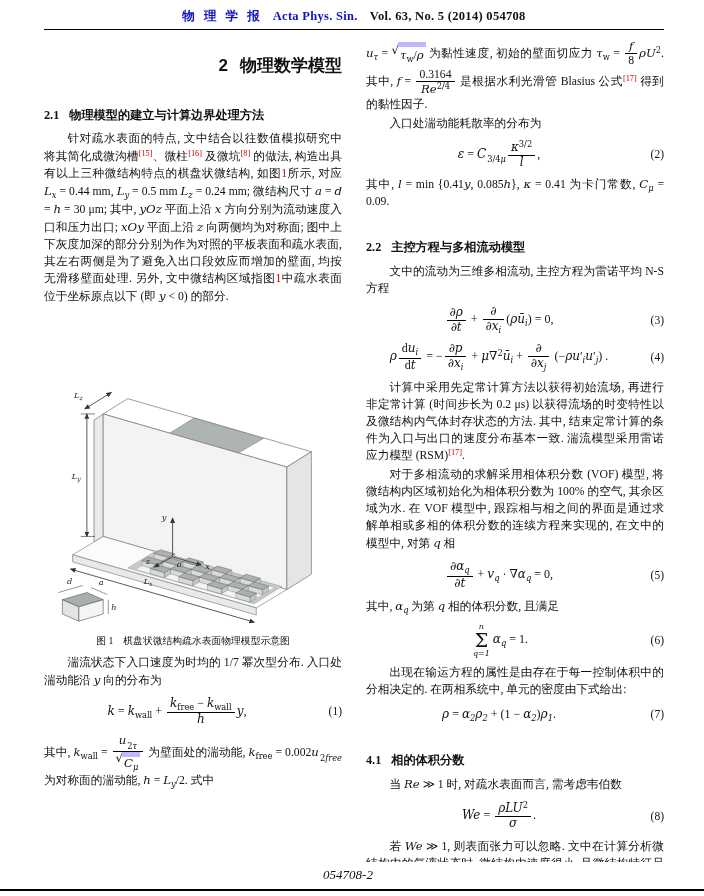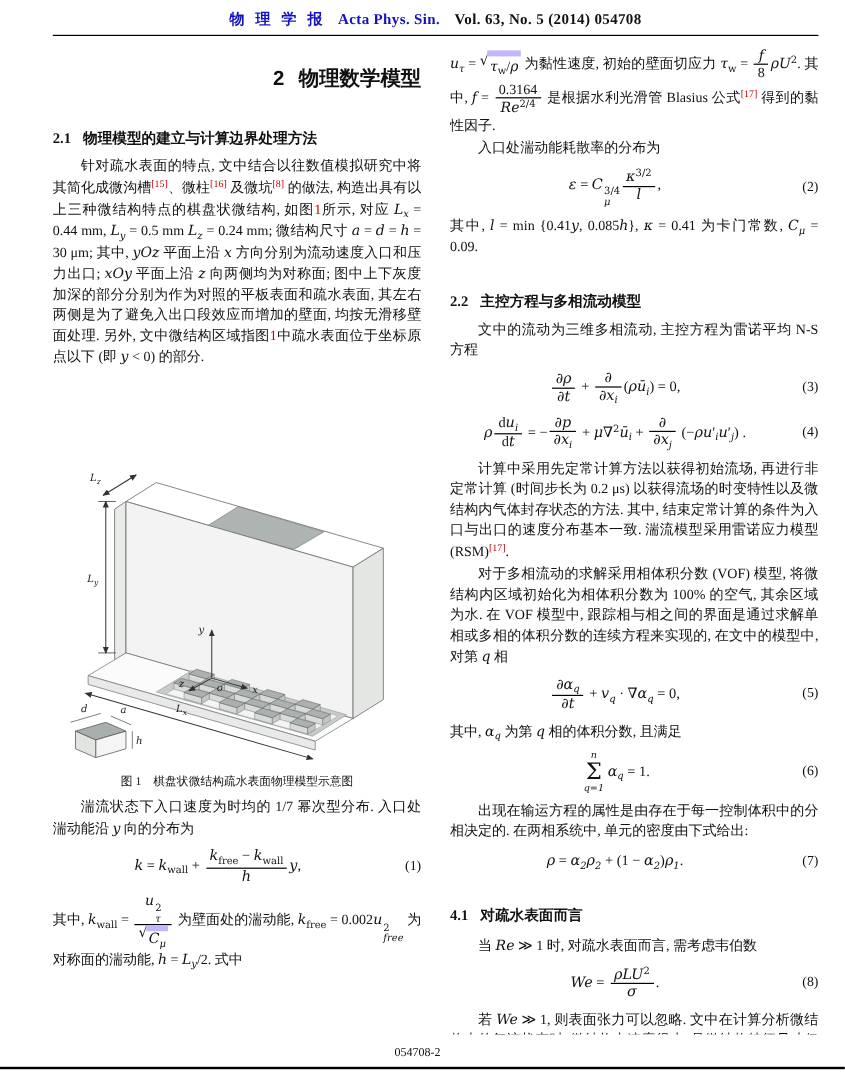--- a/index.html
+++ b/index.html
@@ -1,18 +1,18 @@
 <!DOCTYPE html>
 <html><head>
 <meta charset="utf-8">
 <style>
   html,body{margin:0;padding:0;background:#ffffff;}
   body{width:704px;height:896px;position:relative;overflow:hidden;
        font-family:"Liberation Serif","DejaVu Serif",serif;color:#111;}
-  .page{padding:6px 22px 0 44px;position:relative;height:100%;box-sizing:border-box;}
+  .page{padding:6px 40px 0 44px;position:relative;height:100%;box-sizing:border-box;}
   
   .hdr{ text-align:center; font-size:12.5px; font-weight:bold; letter-spacing:0.3px; padding-top:2px;}
   .hdr .cn{color:#1212c0; margin-right:10px; letter-spacing:3px;}
   .hdr .en{color:#1212c0; margin-right:12px;}
   .hdr .vol{color:#111;}
   .hdr-rule{border:0;border-top:1.6px solid #000;margin:4px 0 0 0;}
   
   .columns{display:grid;grid-template-columns:1fr 1fr;column-gap:24px;margin-top:10px;height:822px;overflow:hidden;align-content:start;}
   .col{font-size:11.7px;line-height:1.45;text-align:justify;overflow:hidden;}
   .para{margin:0 0 2px 0;}
@@ -30,35 +30,35 @@
   .redref{color:#c40000;}
   .frac{display:inline-flex;flex-direction:column;vertical-align:middle;text-align:center;margin:0 2px;line-height:1.15;}
   .fn{padding:0 3px;border-bottom:1px solid #000;}
   .fd{padding:0 3px;}
   .sqrt{display:inline-flex;align-items:flex-start;vertical-align:middle;}
   .rad{font-family:"DejaVu Serif",serif;}
   .radc{border-top:5px solid #c4b5fd;padding:0 2px;margin-left:-1px;}
   .sum{display:inline-flex;flex-direction:column;align-items:center;line-height:1;vertical-align:middle;margin:0 3px;font-family:"DejaVu Serif",serif;}
   .sums{font-size:19px;}
   .sumt,.sumb{font-size:8px;font-style:italic;}
-  .ss{display:inline-flex;flex-direction:column;align-items:flex-start;line-height:1.05;font-size:8.3px;vertical-align:-5px;font-family:"DejaVu Serif",serif;margin-left:1px;}
+  .ss{display:inline-flex;flex-direction:row;align-items:flex-start;line-height:1.05;font-size:8.3px;vertical-align:-5px;font-family:"DejaVu Serif",serif;margin-left:1px;}
   .sst{font-style:normal;}
   .ssb{font-style:italic;}
   .eqrow{display:flex;align-items:center;margin:7px 0;font-size:12px;}
   .eqbody{flex:1;text-align:center;}
   .eqno{width:32px;text-align:right;font-size:11.5px;}
   
   .figure{margin:10px 0 4px 0;}
   .figure svg{display:block;width:100%;height:auto;}
   .figcap{text-align:center;font-size:9.8px;margin:4px 0 6px 0;}
   .figcap .tag{margin-right:10px;}
   .flabel{font-family:"DejaVu Serif",serif;font-style:italic;font-size:8px;fill:#222;}
   .fsub{font-size:6px;}
   
-  .ftr{position:absolute;left:0;right:8px;bottom:13px;text-align:center;font-size:10px;}
+  .ftr{position:absolute;left:0;right:8px;bottom:13px;text-align:center;font-size:13px;font-style:italic;}
   .bottom-rule{position:absolute;left:0;right:0;bottom:5px;border-top:2px solid #000;}
 </style>
 </head>
 <body>
 
 <div class="page">
 
   <div class="hdr">
     <span class="cn">物 理 学 报</span><span class="en">Acta Phys. Sin.</span><span class="vol">Vol. 63, No. 5 (2014)   054708</span>
   </div>
@@ -278,21 +278,21 @@
               <span class="sums">Σ</span>
               <span class="sumb">q=1</span>
             </span><span class="m">α</span><span class="sb">q</span> = 1.</span>
           <span class="eqno">(6)</span>
         </div>
         <p class="para ind">出现在输运方程的属性是由存在于每一控制体积中的分相决定的. 在两相系统中, 单元的密度由下式给出:</p>
         <div class="eqrow">
           <span class="eqbody"><span class="m">ρ</span> = <span class="m">α</span><span class="sb">2</span><span class="m">ρ</span><span class="sb">2</span> + (1 − <span class="m">α</span><span class="sb">2</span>)<span class="m">ρ</span><span class="sb">1</span>.</span>
           <span class="eqno">(7)</span>
         </div>
-        <div class="h3"><span class="no">4.1</span><span class="ti">对疏水表面而言</span></div>
+        <div class="h3"><span class="no">4.1</span><span class="ti">相的体积分数</span></div>
         <p class="para ind">当 <span class="m">Re</span> ≫ 1 时, 对疏水表面而言, 需考虑韦伯数</p>
         <div class="eqrow">
           <span class="eqbody"><span class="m">We</span> = <span class="frac">
               <span class="fn"><span class="m">ρLU</span><span class="sp">2</span></span>
               <span class="fd"><span class="m">σ</span></span>
             </span>.</span>
           <span class="eqno">(8)</span>
         </div>
         <p class="para ind">若 <span class="m">We</span> ≫ 1, 则表面张力可以忽略. 文中在计算分析微结构内的气液状态时, 微结构内速度很小, 且微结构特征尺寸仅为 30 μm, <span class="m">We</span> 较小, 须特</p>
       </div>

